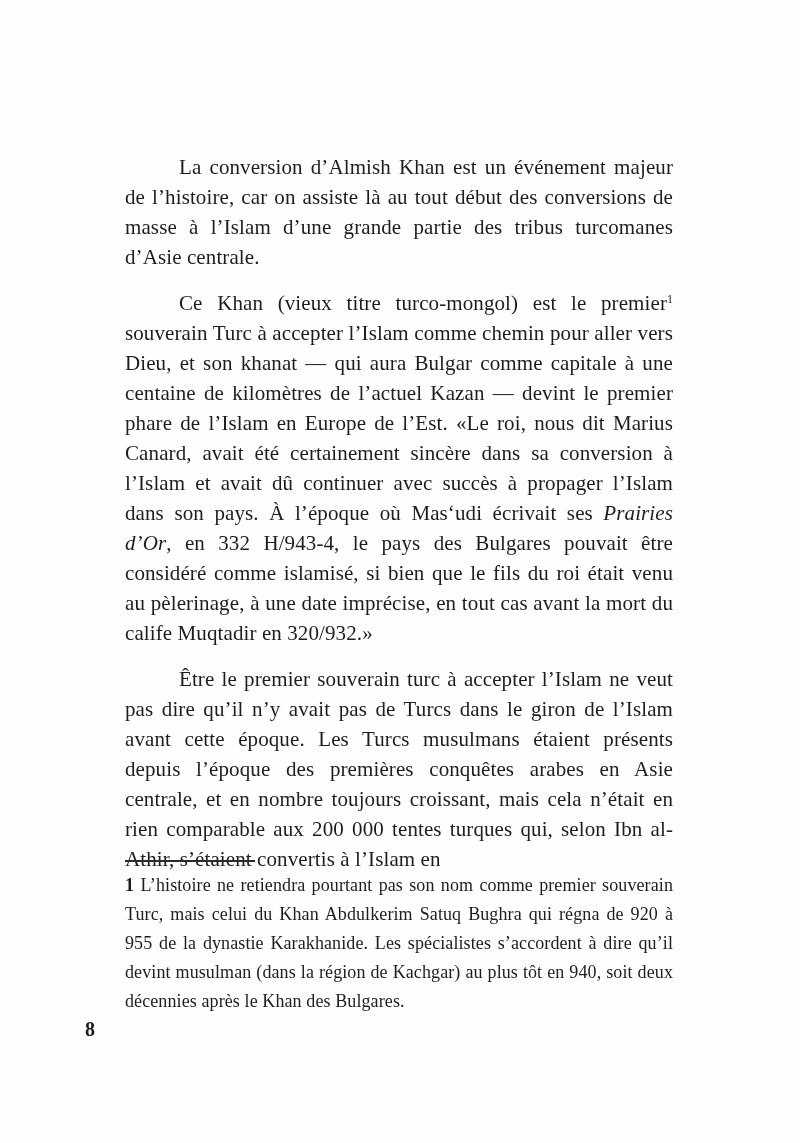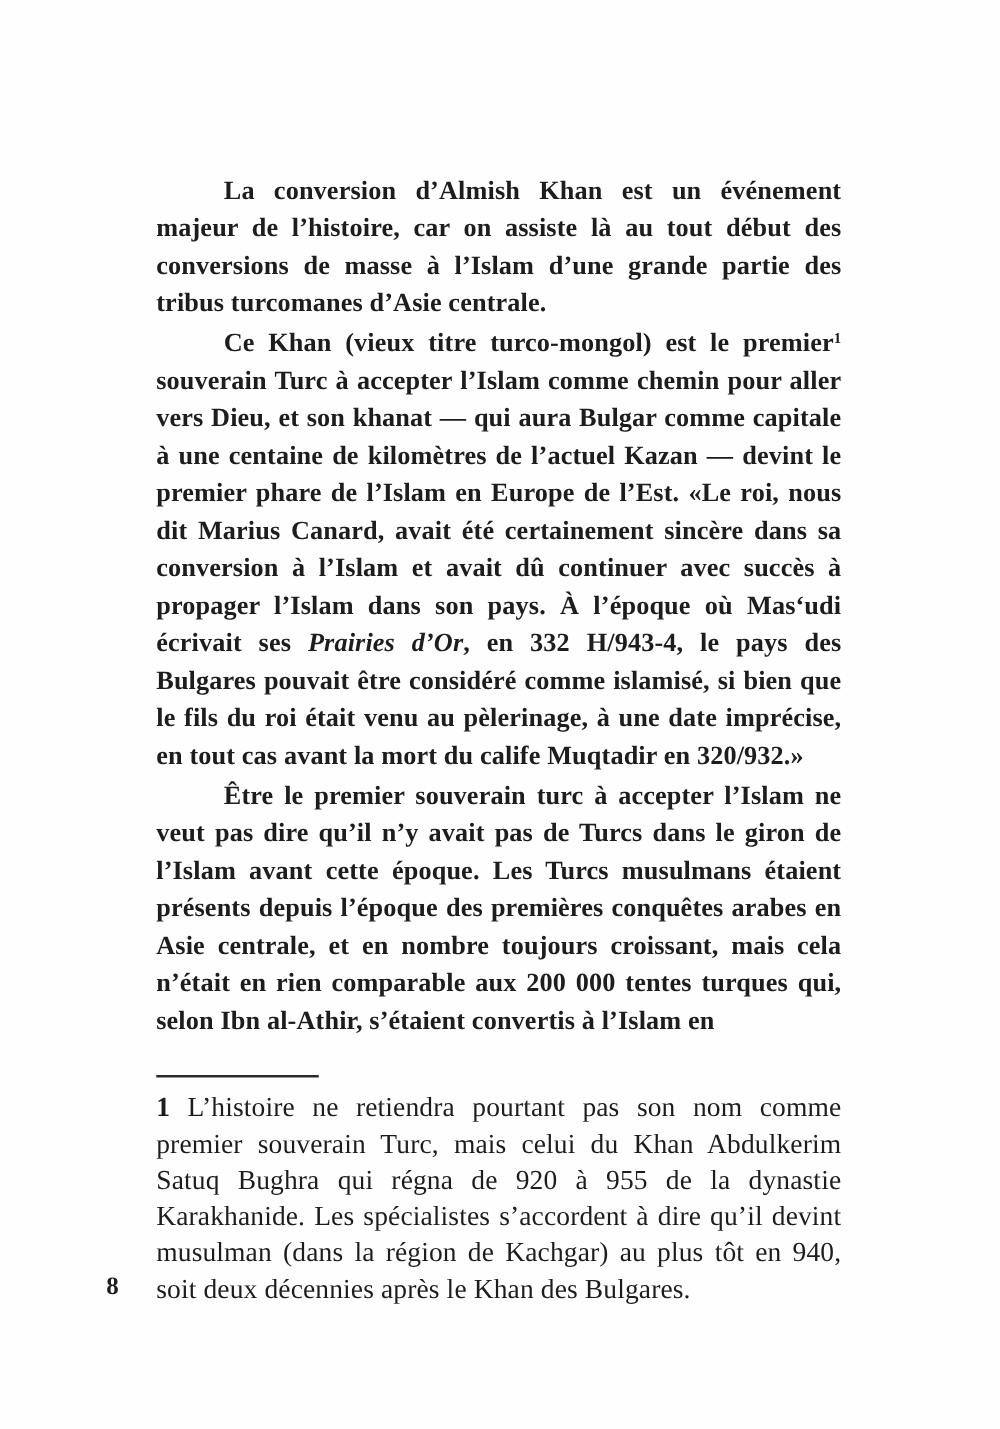--- a/index.html
+++ b/index.html
@@ -16,27 +16,26 @@
     font-family: "Liberation Serif", serif;
     color: #1d1d1d;
   }
   .text-column {
     position: absolute;
     left: 125px;
     top: 136px;
     width: 548px;
   }
   .body-par {
-    margin: 1px 0 2px 0;
+    margin: 16px 0 2px 0;
     font-size: 21px;
     line-height: 30px;
     text-align: justify;
     text-indent: 54px;
     letter-spacing: 0.1px;
-    font-weight: bold;
   }
   .body-par em {
     font-style: italic;
   }
   .fn-ref {
     font-size: 12px;
     line-height: 0;
     vertical-align: 7px;
     letter-spacing: 0;
   }
@@ -47,21 +46,21 @@
     width: 548px;
   }
   .footnote-rule {
     width: 130px;
     height: 0;
     border-top: 2px solid #2b2b2b;
     margin: 0 0 9px 0;
   }
   .footnote-par {
     margin: 0;
-    font-size: 22px;
+    font-size: 18px;
     line-height: 29px;
     text-align: justify;
     letter-spacing: 0.1px;
   }
   .fn-marker {
     font-weight: bold;
   }
   .page-number {
     position: absolute;
     left: 85px;

